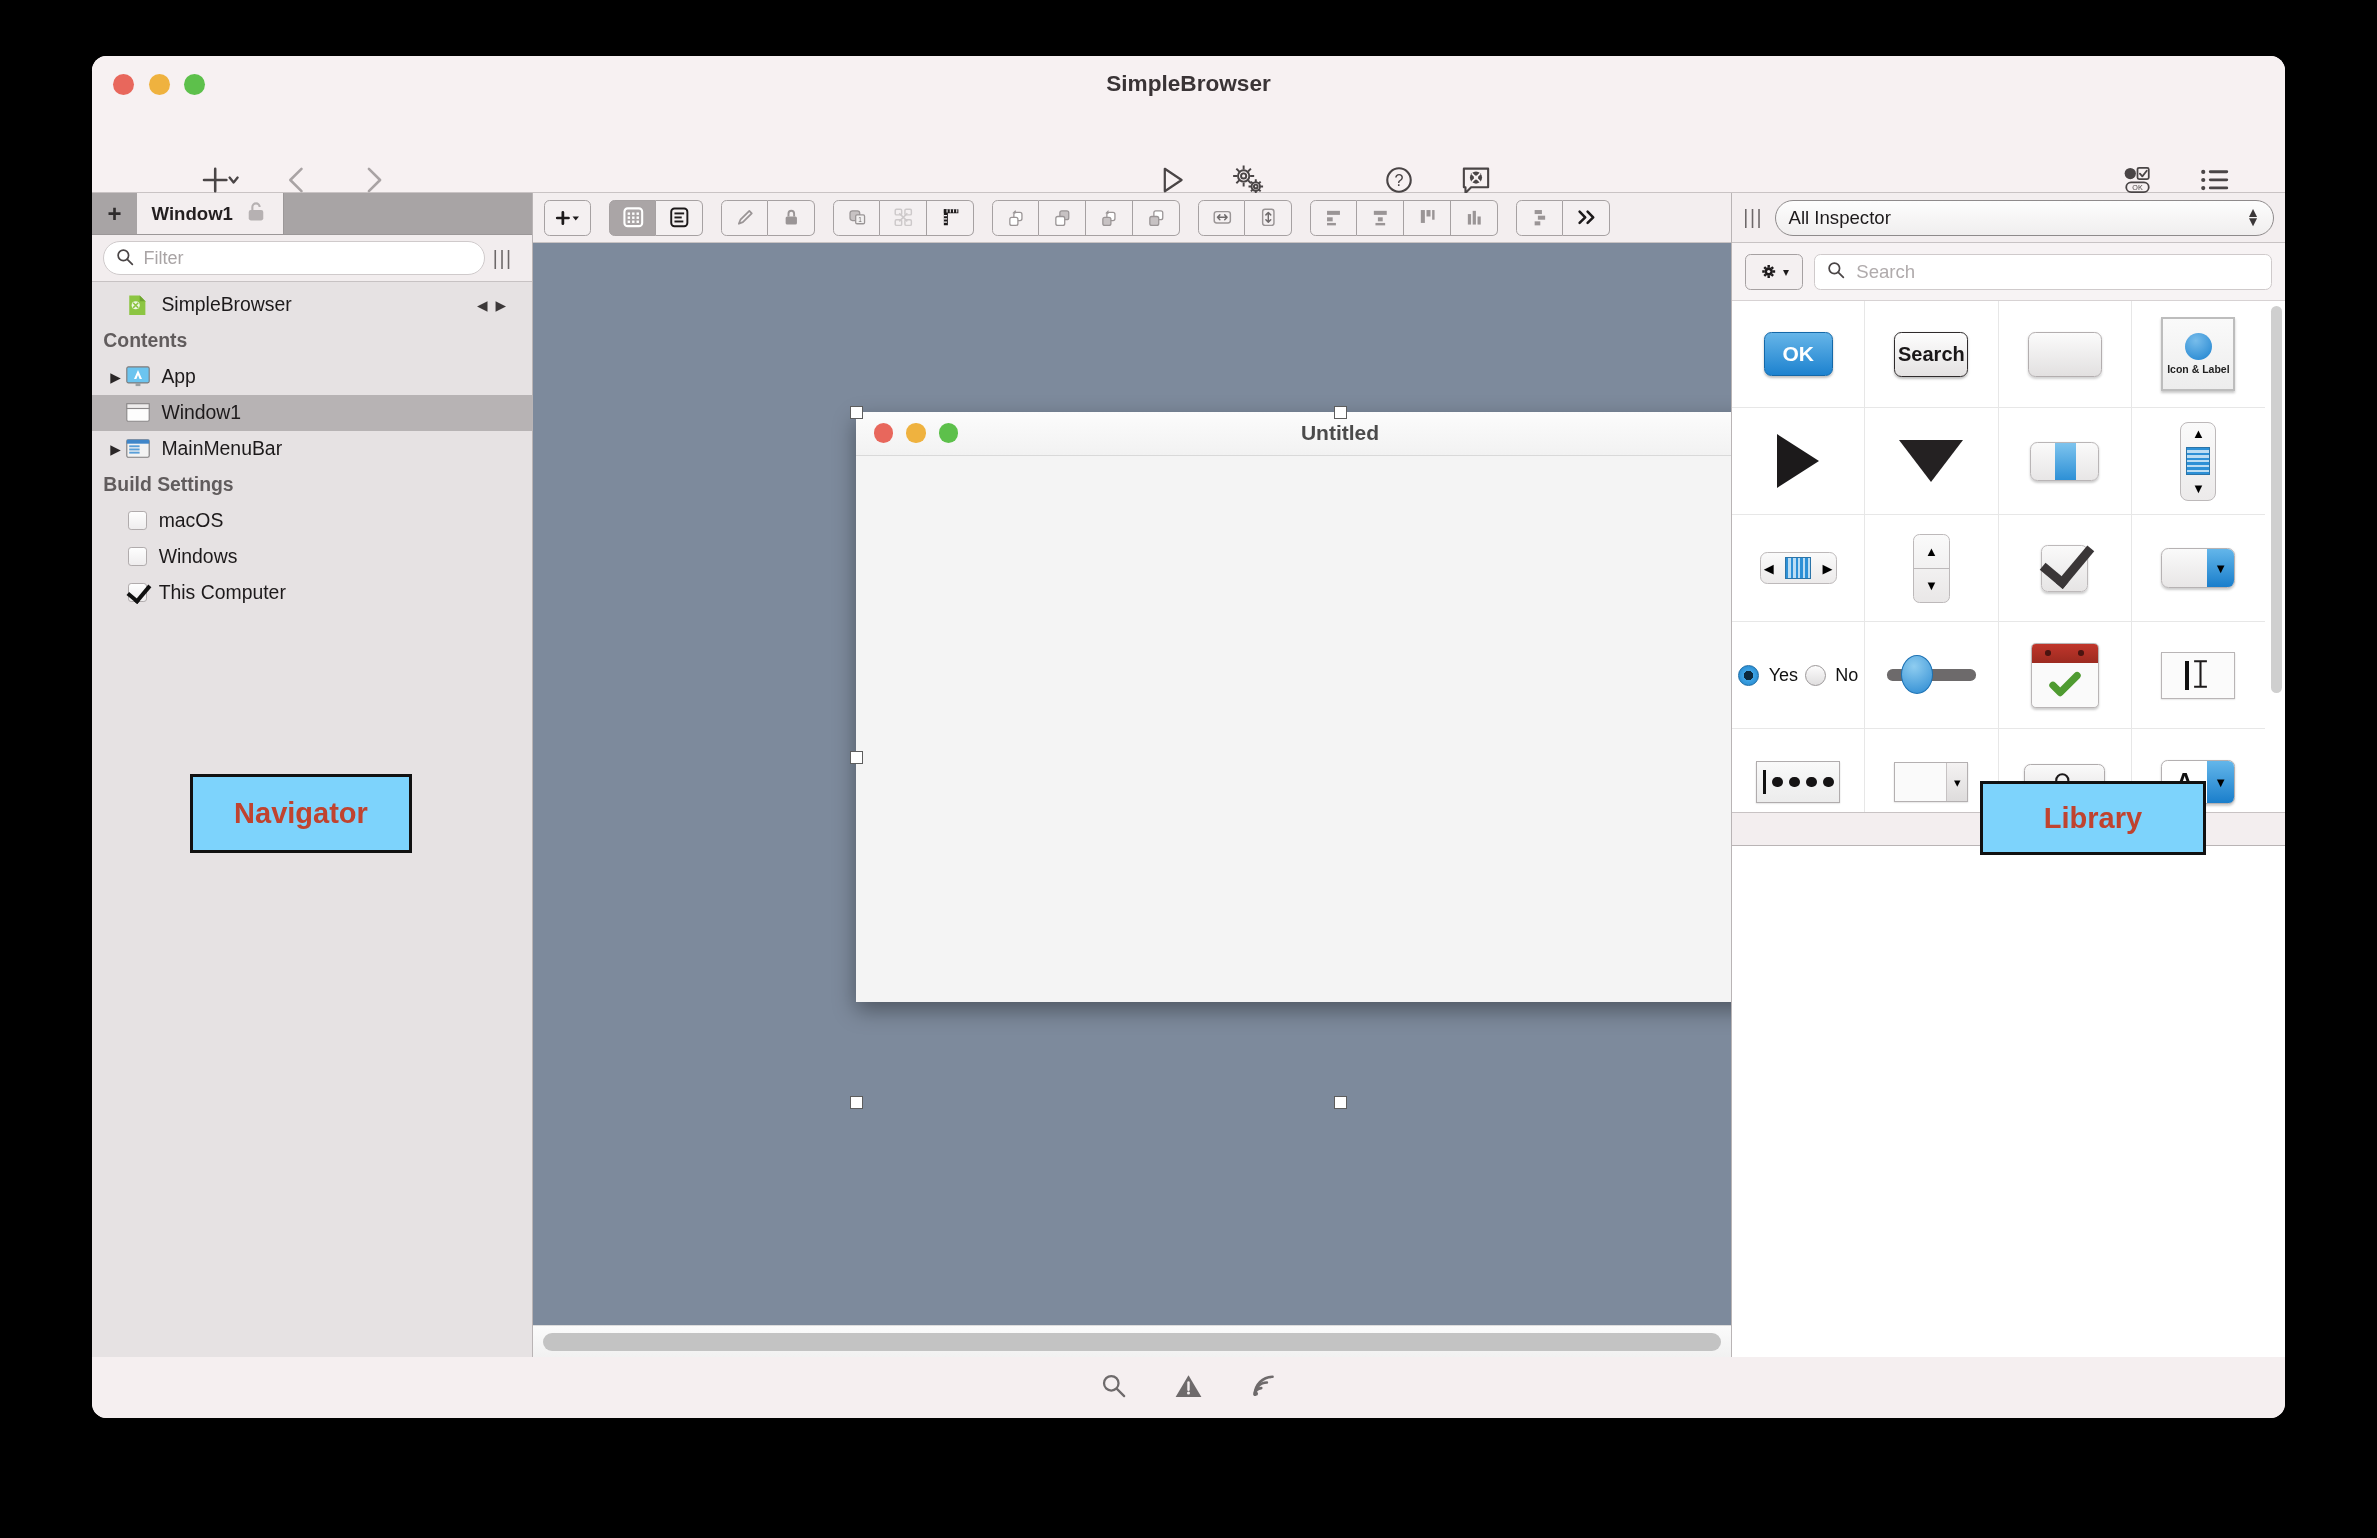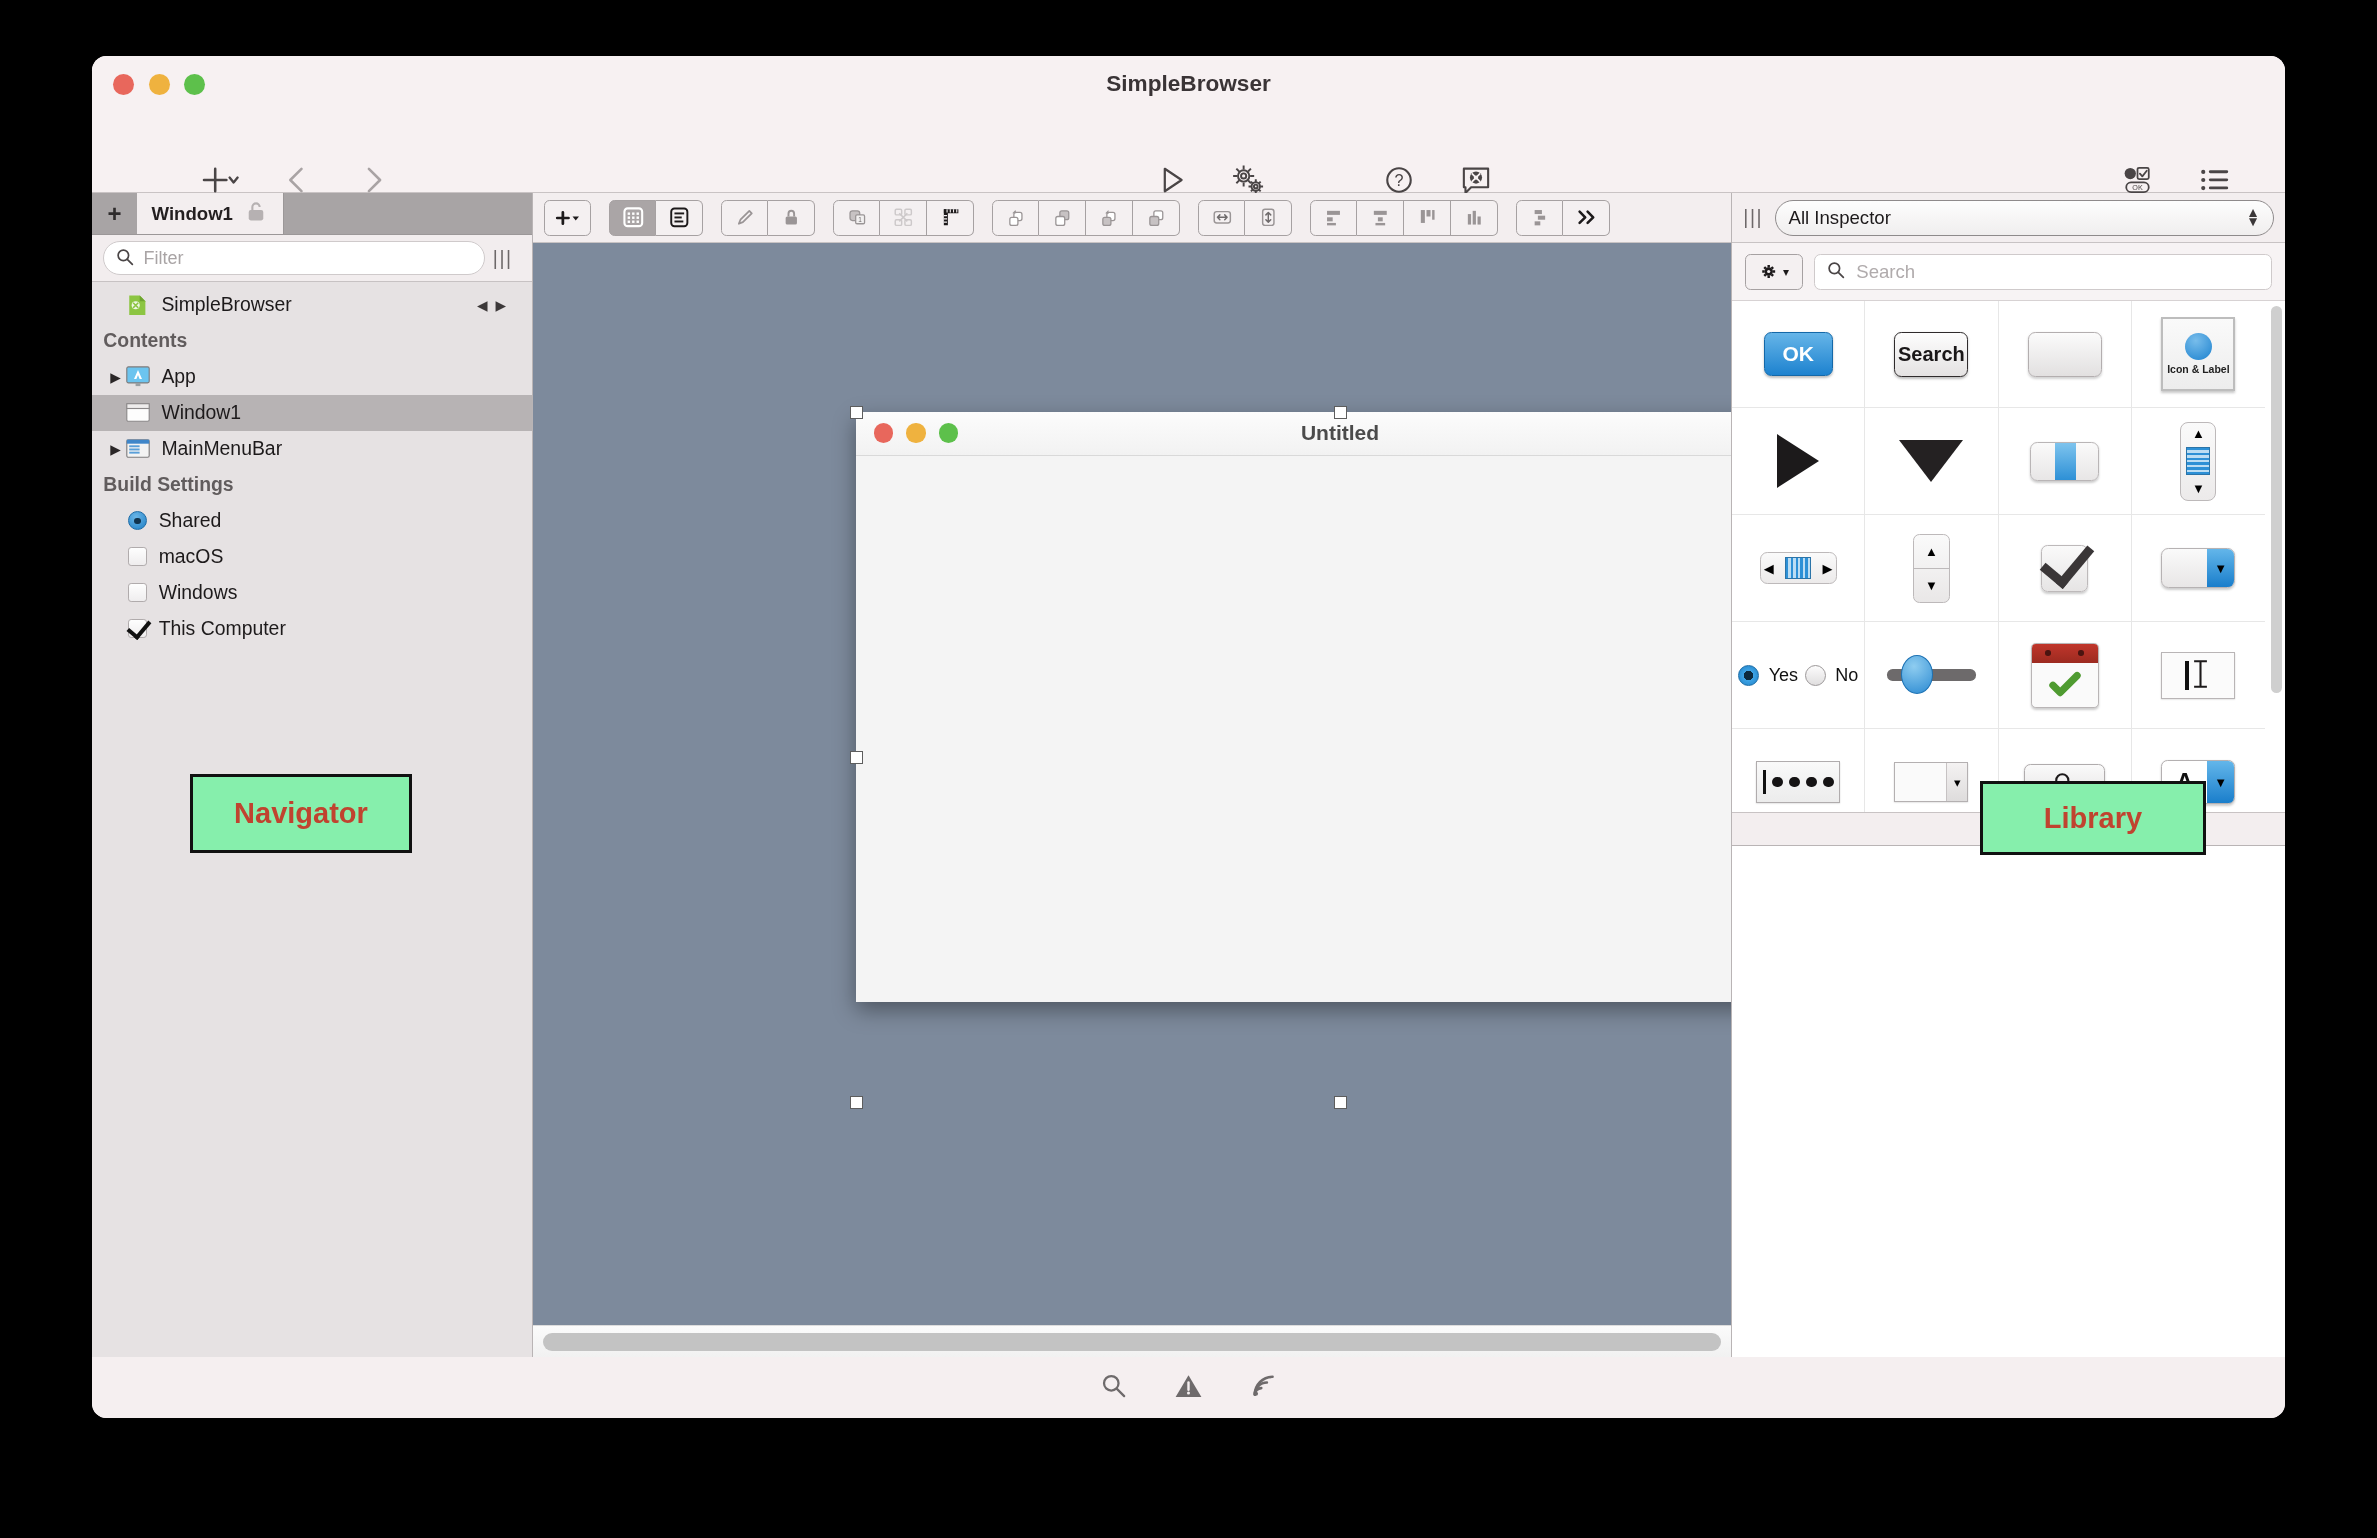--- a/index.html
+++ b/index.html
@@ -137,21 +137,21 @@
     background: radial-gradient(circle at 40% 30%, #6ab6e8, #1f7fc4);
     border: 0.8px solid #1c6ca8; margin-right: 11.3px; flex: 0 0 auto;
     display: flex; align-items: center; justify-content: center;
   }
   .radio::after { content:""; width: 6.5px; height: 6.5px; border-radius: 50%; background: #10334d; }
   .indent { padding-left: 36px; }
 
   
   .callout {
     position: absolute;
-    background: #86efac; border: 3.2px solid #111;
+    background: #7dd3fc; border: 3.2px solid #111;
     display: flex; align-items: center; justify-content: center;
     color: #c0432f; font-weight: bold;
     z-index: 40;
   }
   #callout-navigator { left: 98px; top: 718px; width: 222px; height: 79px; font-size: 29px; }
   #callout-layout  { left: 986px; top: 717px; width: 291px; height: 79px; font-size: 29px; }
   #callout-library { left: 1888px; top: 725px; width: 226px; height: 74px; font-size: 29px; }
 
   
   #editor { flex: 1; display: flex; flex-direction: column; position: relative; }
@@ -620,24 +620,20 @@
               <rect x="1" y="2" width="28" height="5" fill="#3f86c9"></rect>
               <rect x="4" y="9" width="13" height="2.4" fill="#5a9fd8"></rect>
               <rect x="4" y="13" width="13" height="2.4" fill="#5a9fd8"></rect>
               <rect x="4" y="17" width="13" height="2.4" fill="#5a9fd8"></rect>
             </svg>
           </span>
           <span>MainMenuBar</span>
         </div>
 
         <div class="nav-row nav-head">Build Settings</div>
-        <div class="nav-row indent">
-          <span class="radio"></span>
-          <span>Shared</span>
-        </div>
         <div class="nav-row indent">
           <span class="chk"></span>
           <span>macOS</span>
         </div>
         <div class="nav-row indent">
           <span class="chk"></span>
           <span>Windows</span>
         </div>
         <div class="nav-row indent">
           <span class="chk on"></span>

